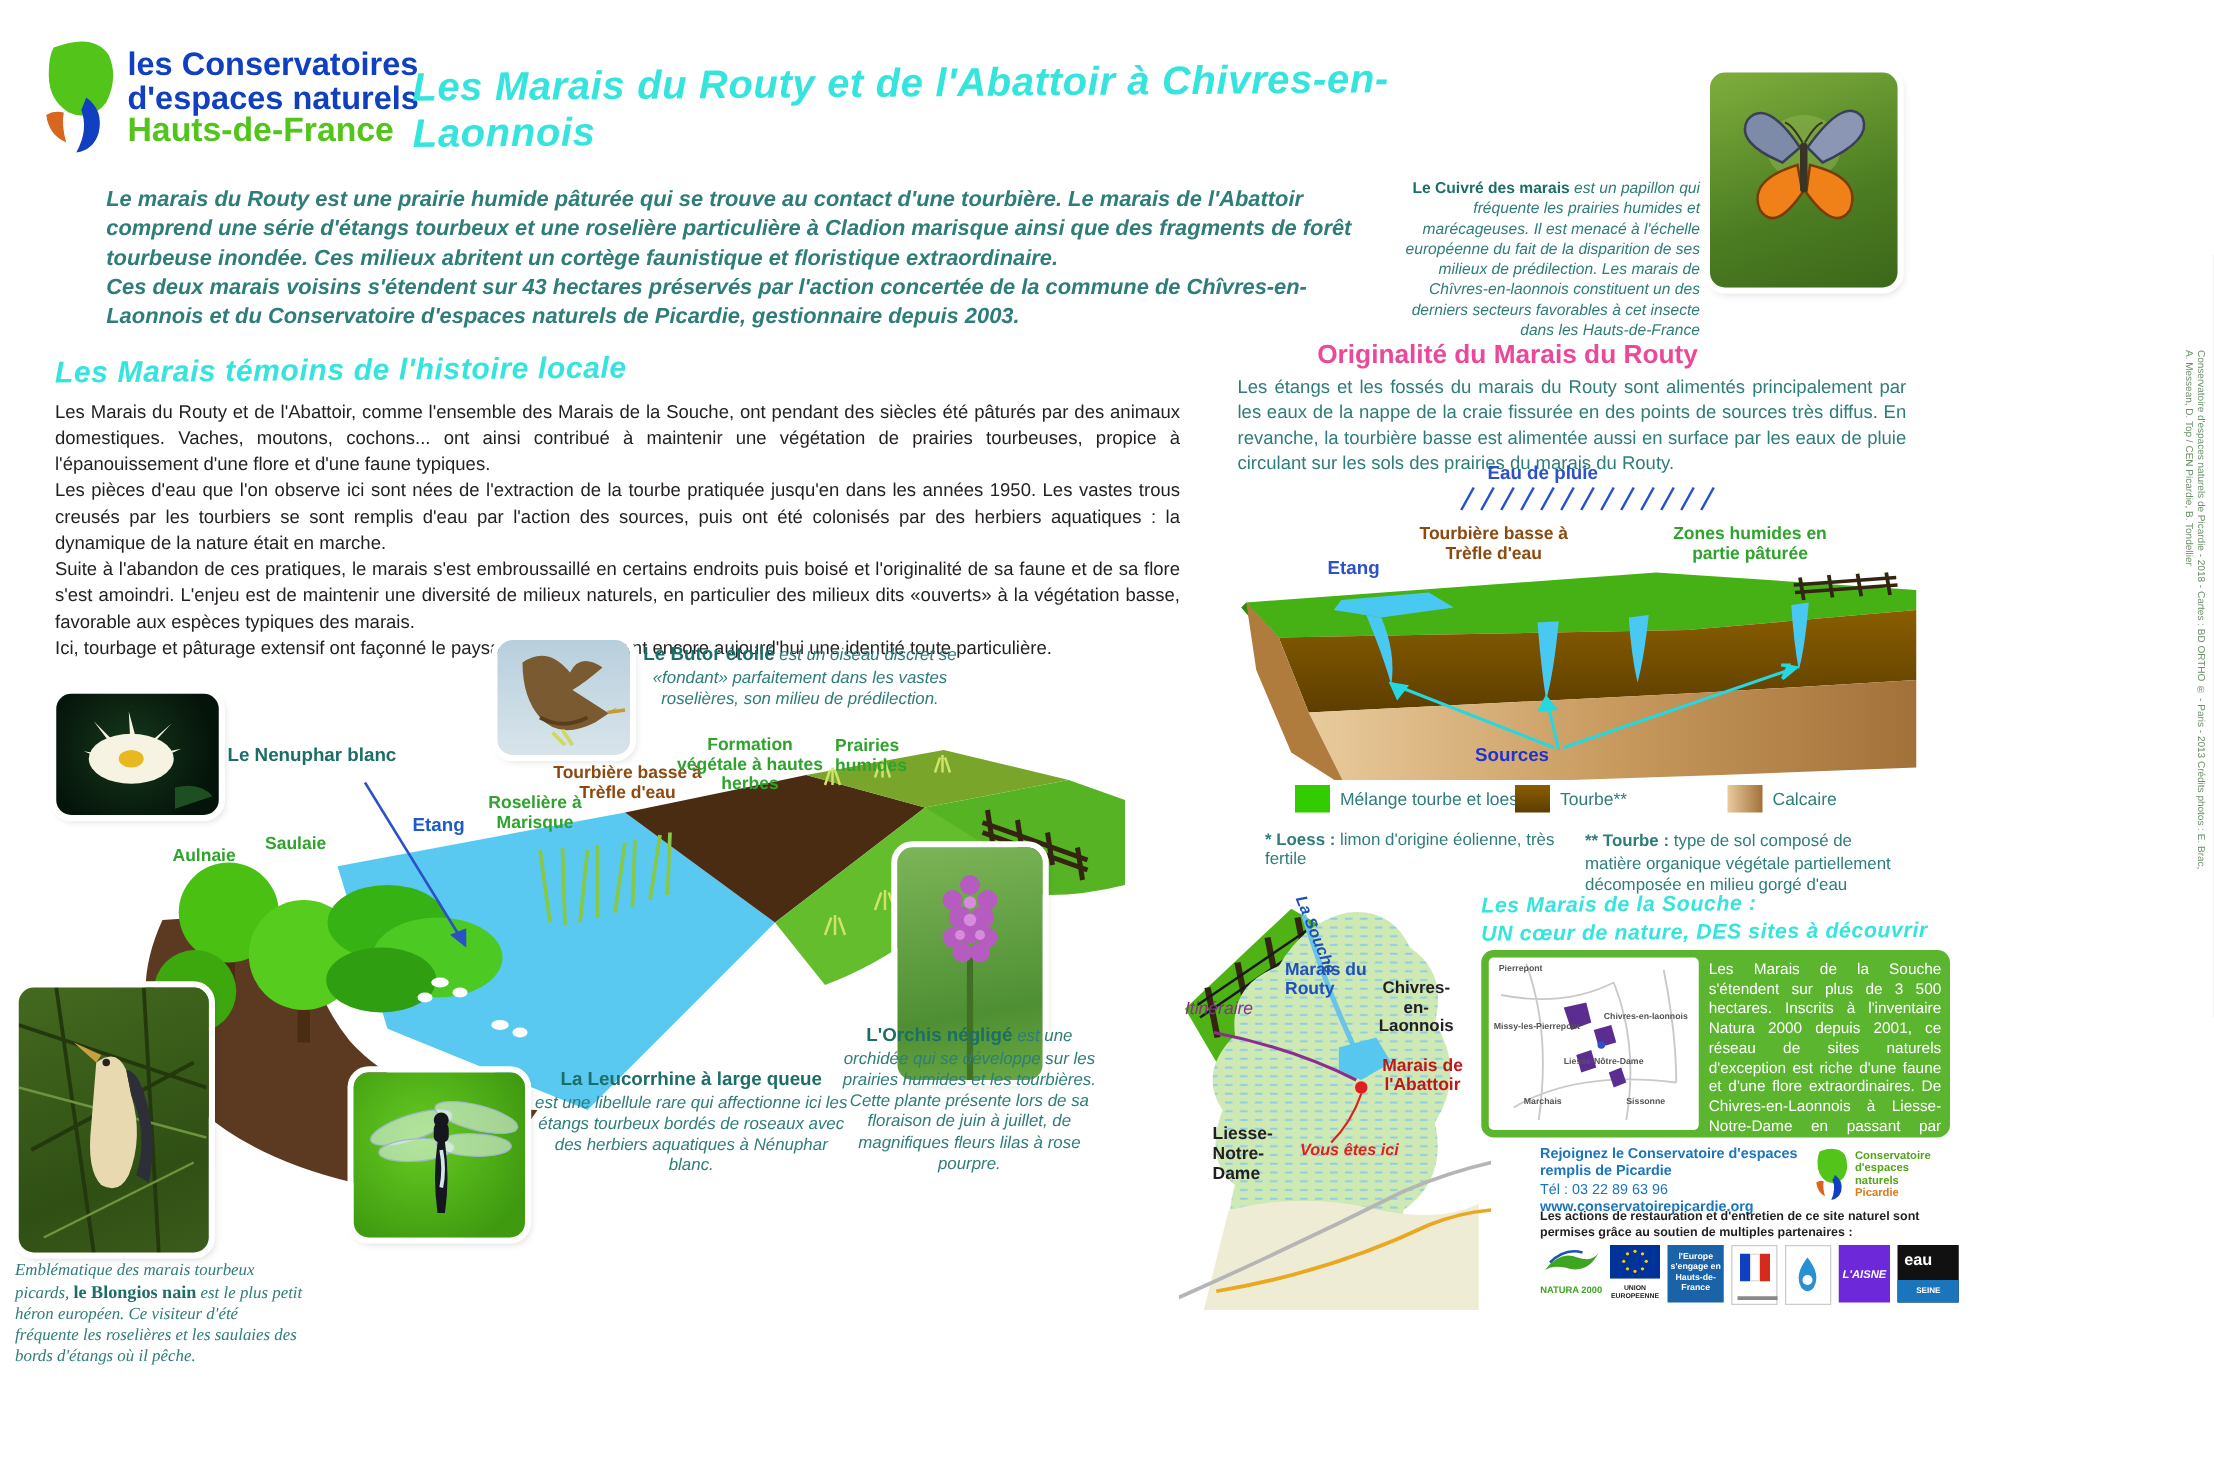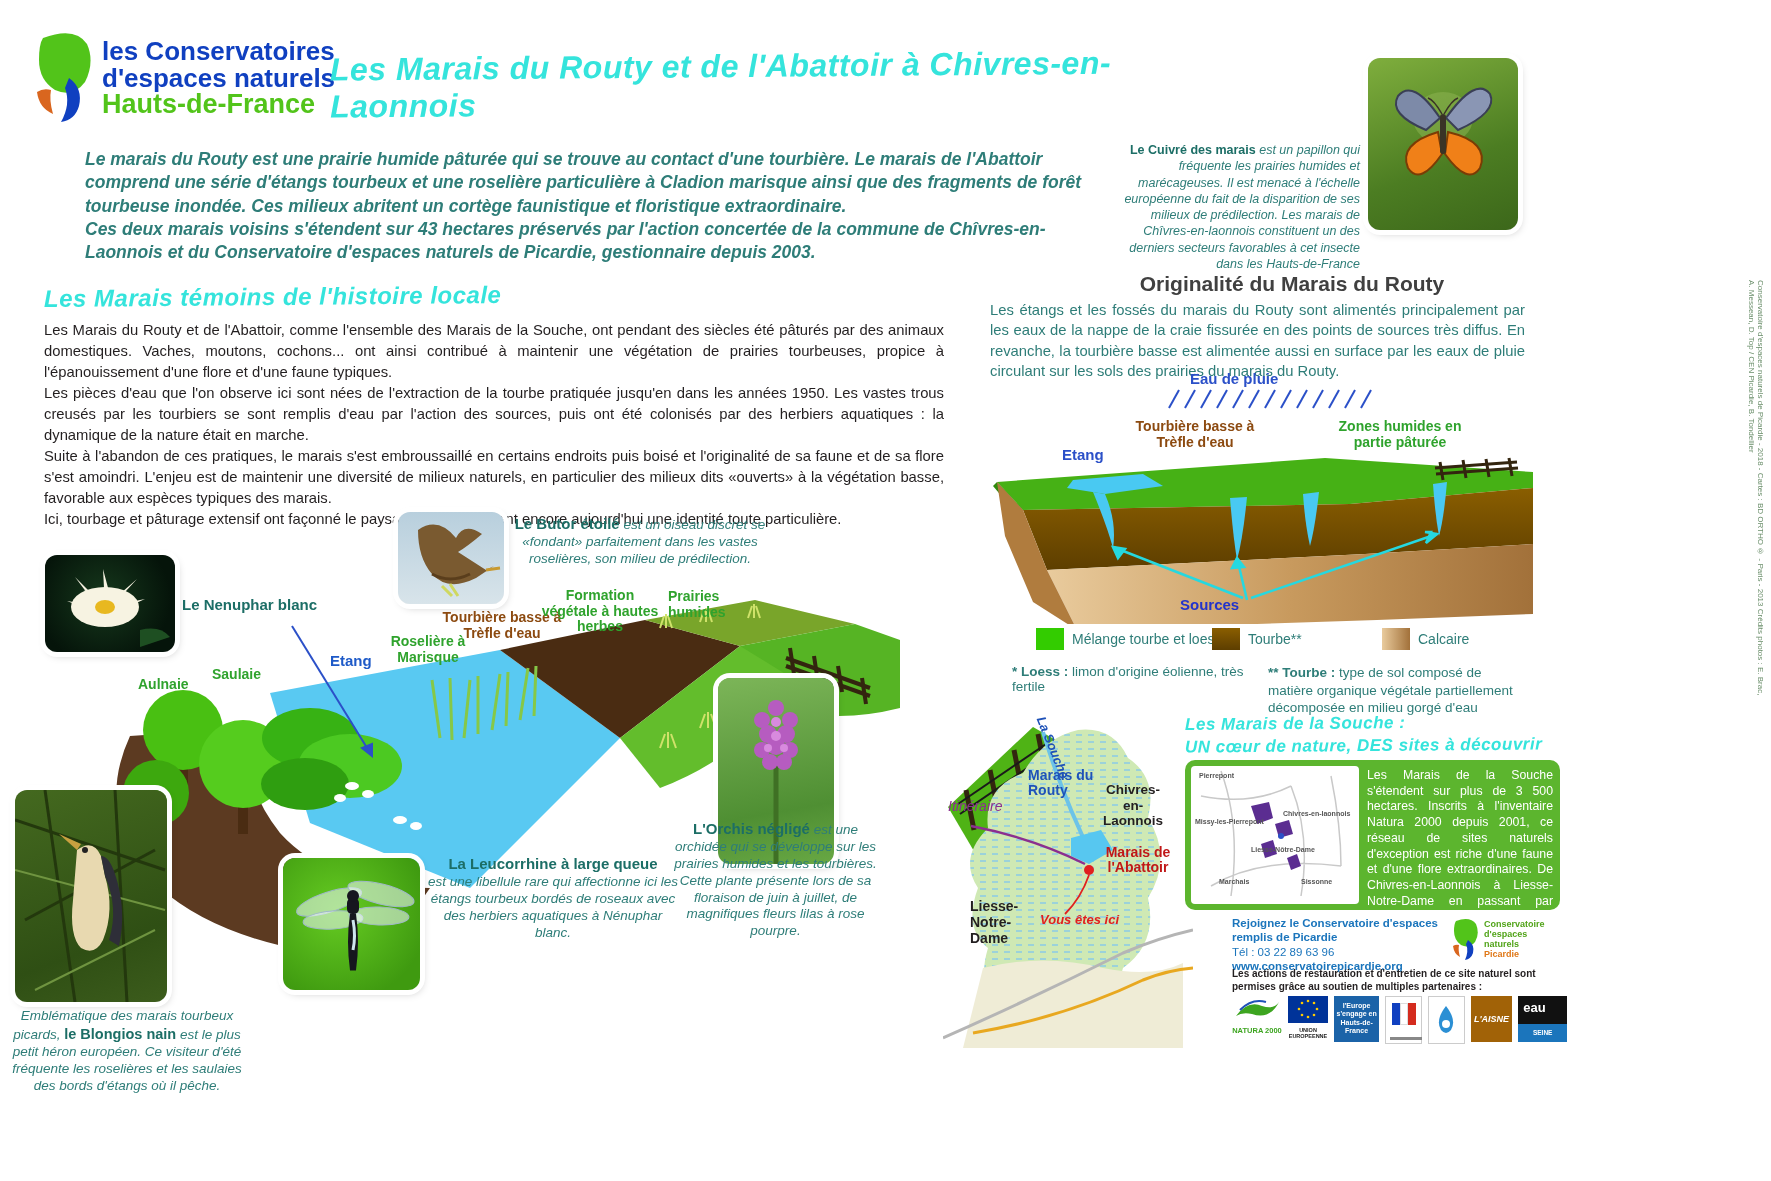--- a/index.html
+++ b/index.html
@@ -60,21 +60,21 @@
   </div>
 
   <div class="abs hand cyan" style="left:44px;top:283px;font-size:24px;">Les Marais témoins de l'histoire locale</div>
   <div class="abs" style="left:44px;top:320px;width:900px;font-size:14.8px;line-height:1.42;color:#231f20;text-align:justify;">
     <p>Les Marais du  Routy et de l'Abattoir, comme l'ensemble des Marais de la Souche, ont pendant des siècles été pâturés par des animaux domestiques. Vaches, moutons, cochons... ont ainsi contribué à maintenir une végétation de prairies tourbeuses, propice à l'épanouissement d'une flore et d'une faune typiques.</p>
     <p>Les pièces d'eau que l'on observe ici sont nées de l'extraction de la tourbe pratiquée jusqu'en dans les années 1950. Les vastes trous creusés par les tourbiers se sont remplis d'eau par l'action des sources, puis ont été colonisés par des herbiers aquatiques : la dynamique de la nature était en marche.</p>
     <p>Suite à l'abandon de ces pratiques, le marais s'est embroussaillé en certains endroits puis boisé et l'originalité de sa faune et de sa flore s'est amoindri. L'enjeu est de maintenir une diversité de milieux naturels, en particulier des milieux dits «ouverts» à la végétation basse, favorable aux espèces typiques des marais.</p>
     <p>Ici, tourbage et pâturage extensif ont façonné le paysage et lui confèrent encore aujourd'hui une identité toute particulière.</p>
   </div>
 
-  <div class="abs" style="left:1022px;top:272px;width:540px;text-align:center;font-size:21px;color:#404040;font-weight:bold;">Originalité du Marais du Routy</div>
+  <div class="abs" style="left:936px;top:272px;width:540px;text-align:center;font-size:21px;color:#ec4899;font-weight:bold;">Originalité du Marais du Routy</div>
   <div class="abs teal" style="left:990px;top:300px;width:535px;font-size:14.8px;line-height:1.38;text-align:justify;">Les étangs et les fossés du marais du Routy sont alimentés principalement par les eaux de la nappe de la craie fissurée en des points de sources très diffus. En revanche, la tourbière basse est alimentée aussi en surface par les eaux de pluie circulant sur les sols des prairies du marais du Routy.</div>
 
   <div class="abs blu" style="left:1190px;top:370px;width:150px;font-size:15px;">Eau de pluie</div>
   <svg class="abs" style="left:1165px;top:388px;" width="220" height="22" viewBox="0 0 220 22">
     <g stroke="#2b50c8" stroke-width="2">
       <line x1="4" y1="20" x2="14" y2="2"></line>
         <line x1="20" y1="20" x2="30" y2="2"></line>
         <line x1="36" y1="20" x2="46" y2="2"></line>
       <line x1="52" y1="20" x2="62" y2="2"></line>
         <line x1="68" y1="20" x2="78" y2="2"></line>
@@ -315,21 +315,21 @@
     <i>est un oiseau discret se «fondant» parfaitement dans les vastes roselières, son milieu de prédilection.</i>
   </div>
   <div class="abs cap teal" style="left:428px;top:855px;width:250px;text-align:center;">
     <b class="tealdark" style="font-size:15px;">La Leucorrhine à large queue</b><br>
     <i>est une libellule rare qui affectionne ici les étangs tourbeux  bordés de roseaux avec des herbiers aquatiques à Nénuphar blanc.</i>
   </div>
   <div class="abs cap teal" style="left:668px;top:820px;width:215px;text-align:center;">
     <b class="tealdark" style="font-size:15px;">L'Orchis négligé</b>
     <i>est une orchidée qui se développe sur les prairies humides et les tourbières. Cette plante présente lors de sa floraison de juin à juillet, de magnifiques fleurs lilas à rose pourpre.</i>
   </div>
-  <div class="abs cap teal" style="left:12px;top:1008px;width:230px;text-align:center;font-style:italic;">
+  <div class="abs cap teal" style="left:12px;top:1008px;width:230px;font-style:italic;font-family:Liberation Serif, serif;">
     <span>Emblématique des marais tourbeux picards,</span>
     <b class="tealdark" style="font-style:normal;font-size:14.5px;">le Blongios nain</b>
     <span>est le plus petit héron européen. Ce visiteur d'été fréquente les roselières et les saulaies des bords d'étangs où il pêche.</span>
   </div>
 
   <svg class="abs" style="left:938px;top:712px;" width="180" height="245" viewBox="0 0 180 245">
     <polygon points="60,180 10,95 95,15 165,55" fill="#4fb315"></polygon>
     <polygon points="60,180 70,195 175,70 165,55" fill="#bdbdbd" opacity=".6"></polygon>
     <g stroke="#33250f" stroke-width="5">
       <line x1="28" y1="78" x2="36" y2="118"></line>
@@ -443,21 +443,21 @@
       <div style="position:absolute;left:14px;top:6px;width:8px;height:22px;background:#fff;border:1px solid #ddd;box-sizing:border-box;"></div>
       <div style="position:absolute;left:22px;top:6px;width:8px;height:22px;background:#d42b1e;"></div>
       <div style="position:absolute;left:4px;bottom:3px;width:32px;height:3px;background:#888;"></div>
     </div>
     <div style="width:40px;height:46px;background:#fff;border:1px solid #ccc;display:flex;align-items:center;justify-content:center;">
       <svg width="26" height="32" viewBox="0 0 26 32">
           <path d="M13,2 Q24,16 18,26 Q13,32 8,26 Q2,16 13,2Z" fill="#2b8fd4"></path>
           <circle cx="13" cy="20" r="4" fill="#fff"></circle>
         </svg>
     </div>
-    <div style="width:48px;height:46px;background:#a16207;color:#fff;display:flex;align-items:center;justify-content:center;font-size:9px;font-weight:bold;font-style:italic;">L'AISNE</div>
+    <div style="width:48px;height:46px;background:#6d28d9;color:#fff;display:flex;align-items:center;justify-content:center;font-size:9px;font-weight:bold;font-style:italic;">L'AISNE</div>
     <div style="width:56px;height:46px;background:#111;position:relative;">
       <div style="position:absolute;left:5px;top:4px;color:#fff;font-size:13px;font-weight:bold;">eau</div>
       <div style="position:absolute;left:0;bottom:0;width:100%;height:18px;background:#1b75bc;color:#fff;font-size:6.5px;font-weight:bold;text-align:center;line-height:18px;">SEINE NORMANDIE</div>
     </div>
   </div>
 
   <div class="abs" style="right:6px;top:280px;height:420px;writing-mode:vertical-rl;font-size:8px;color:#6b8f6b;">Conservatoire d'espaces naturels de Picardie - 2018 - Cartes : BD ORTHO ® - Paris - 2013   Crédits photos : E. Brac, A. Messean, D. Top / CEN Picardie, B. Tondellier</div>
 
 </div>
 

